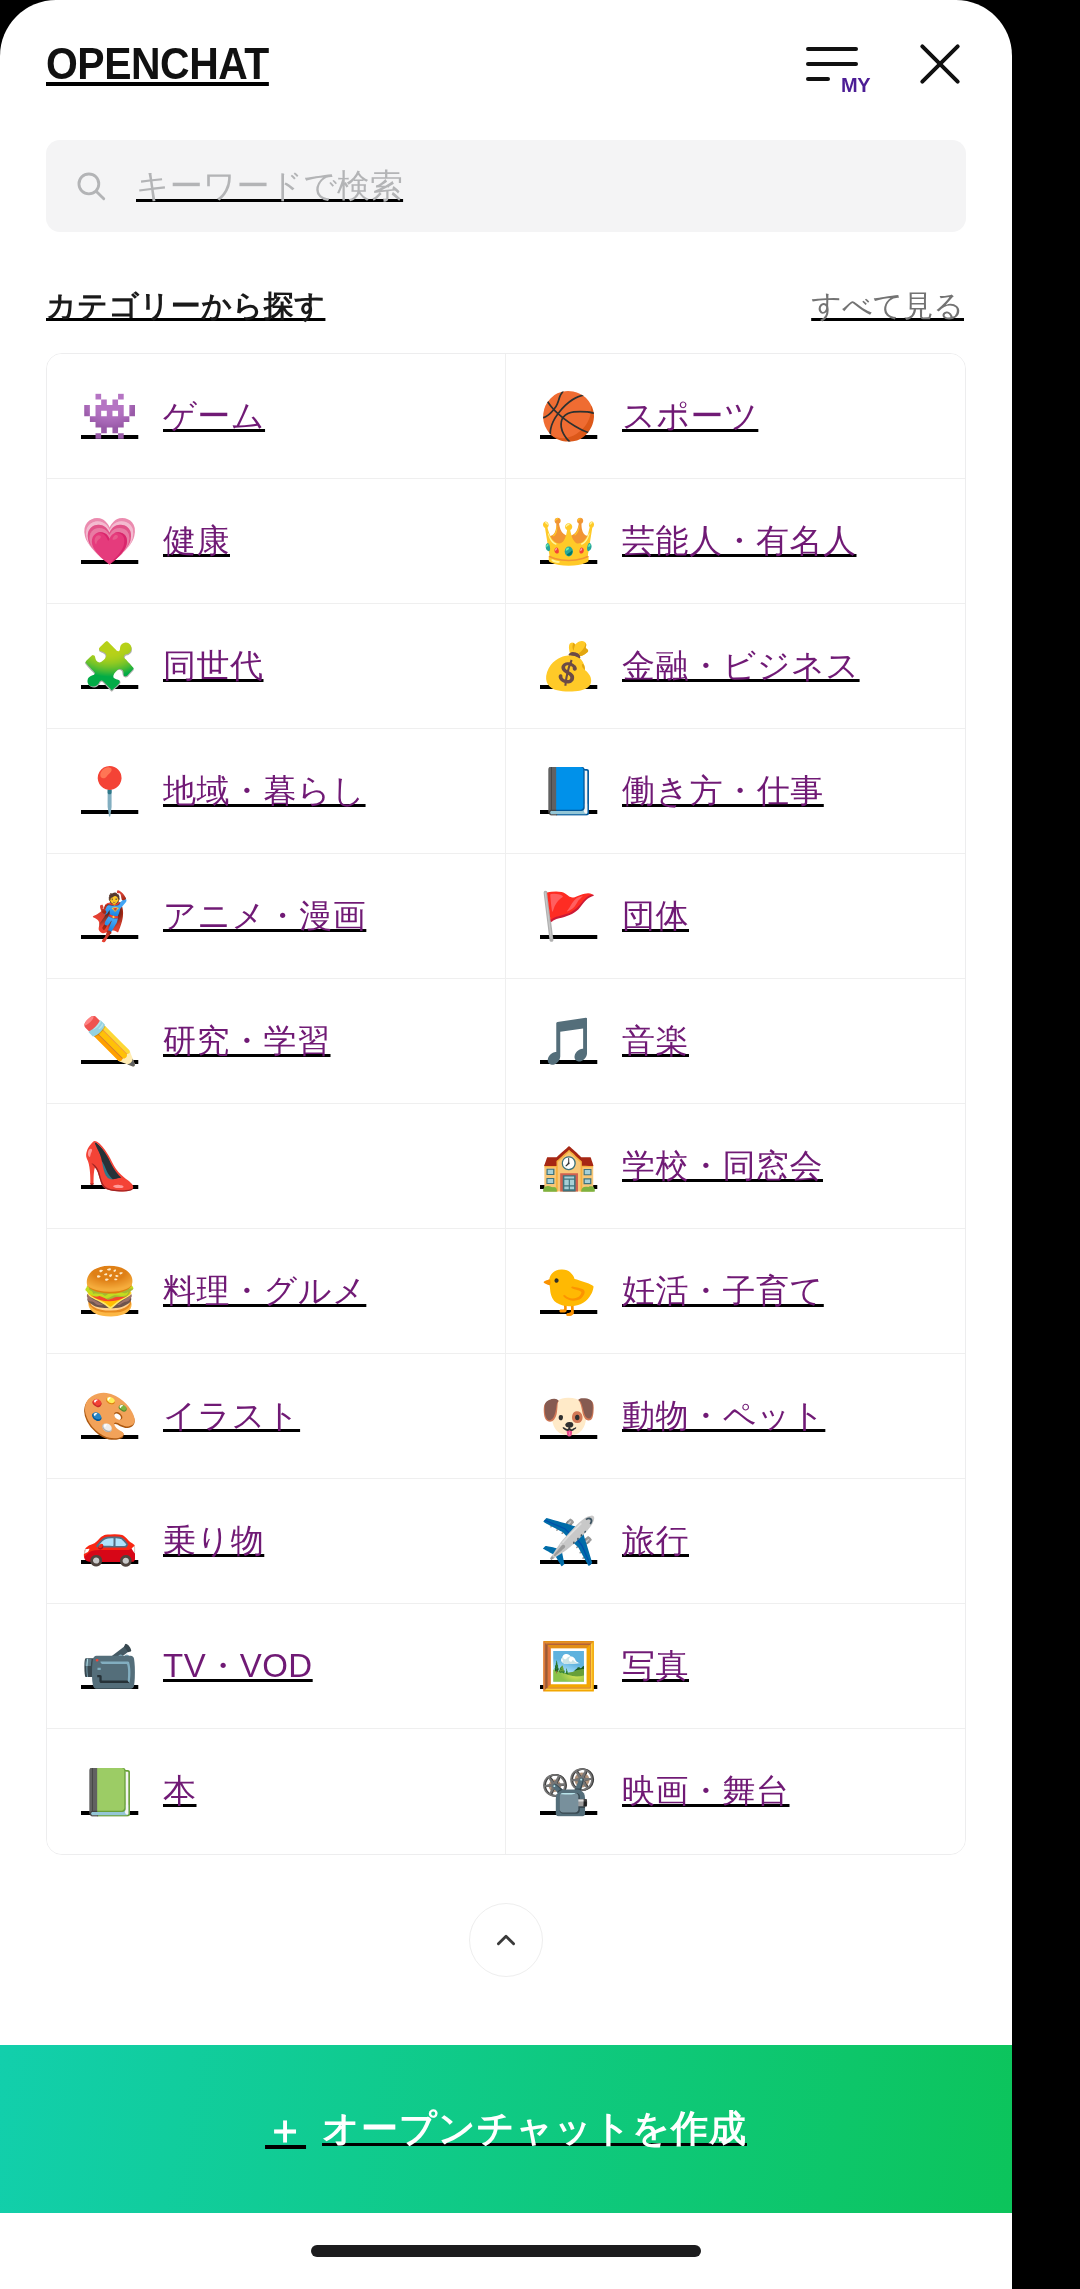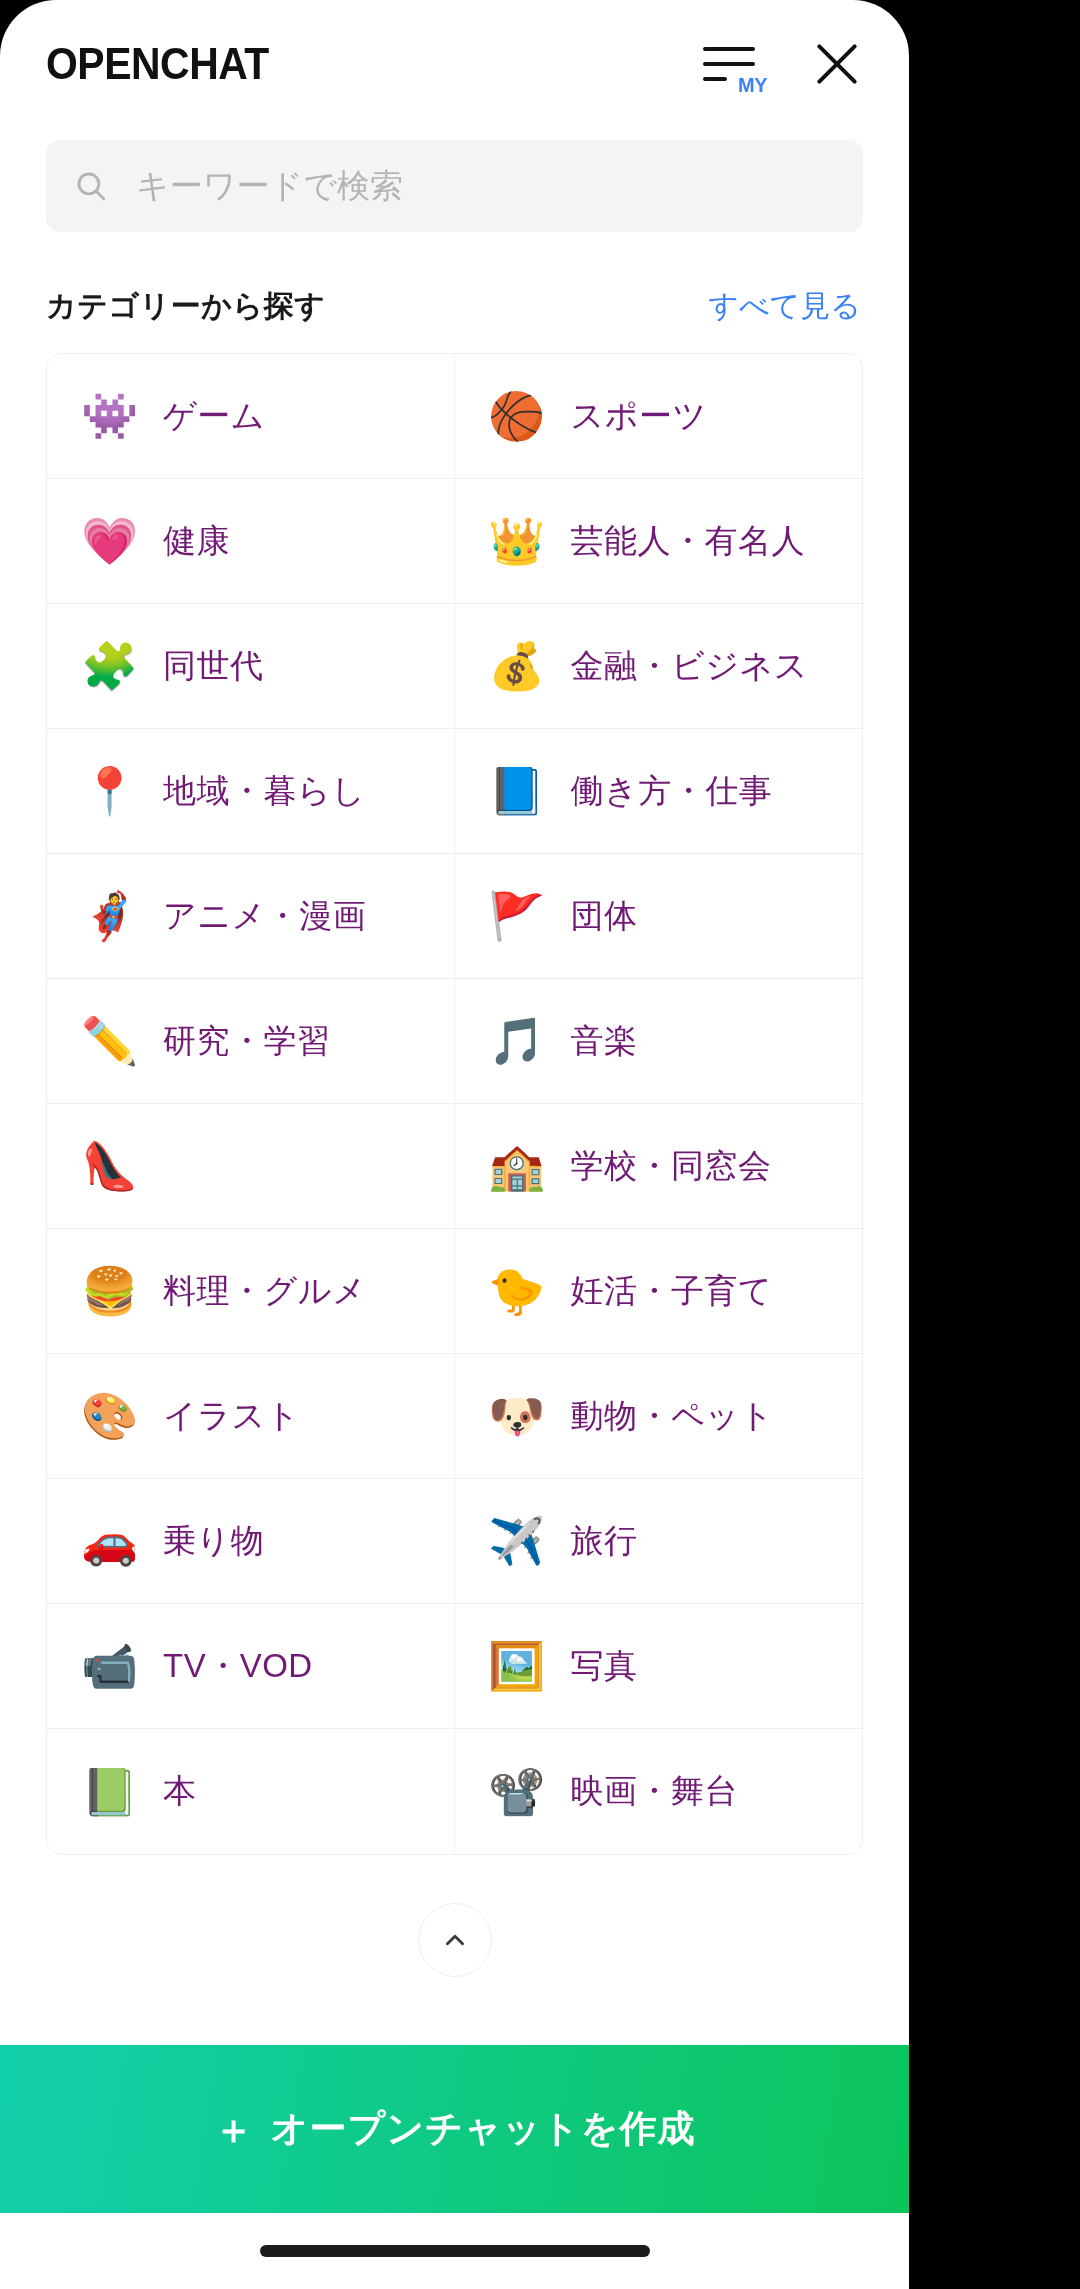--- a/index.html
+++ b/index.html
@@ -6,27 +6,28 @@
   * { margin:0; padding:0; box-sizing:border-box; }
   html, body {
     width:1080px; height:2289px;
     background:#000;
     font-family:"Liberation Sans","DejaVu Sans",sans-serif;
     overflow:hidden;
   }
 
   .phone {
     position:relative;
-    width:909px; height:2289px;
+    width:1012px; height:2289px;
     background:#ffffff;
     border-top-left-radius:56px;
     border-top-right-radius:56px;
     overflow:hidden;
     display:flex;
     flex-direction:column;
+    text-decoration:underline;
   }
 
   
   .header {
     flex:0 0 auto;
     height:128px;
     display:flex;
     align-items:center;
     padding:0 44px 0 46px;
   }
@@ -64,21 +65,21 @@
     border-radius:2px;
   }
   .my-icon .bar.b1 { width:52px; }
   .my-icon .bar.b2 { width:52px; }
   .my-icon .bar.b3 { width:24px; }
   .my-icon .my-text {
     position:absolute;
     right:-2px; bottom:-3px;
     font-size:20px;
     font-weight:800;
-    color:#3b82f6;
+    color:#4c1d95;
     letter-spacing:-0.5px;
     line-height:1;
   }
 
   .close-icon {
     width:56px; height:56px;
     position:relative;
     cursor:pointer;
   }
   .close-icon::before, .close-icon::after {
@@ -127,21 +128,21 @@
     padding:54px 48px 26px 46px;
   }
   .section-title {
     font-size:30px;
     font-weight:800;
     color:#1a1a1a;
     letter-spacing:0.5px;
   }
   .see-all {
     font-size:30px;
-    color:#3b82f6;
+    color:#737373;
     cursor:pointer;
   }
 
   
   .grid-wrap {
     flex:0 0 auto;
     padding:0 46px;
   }
   .grid {
     border:1px solid #ededee;

